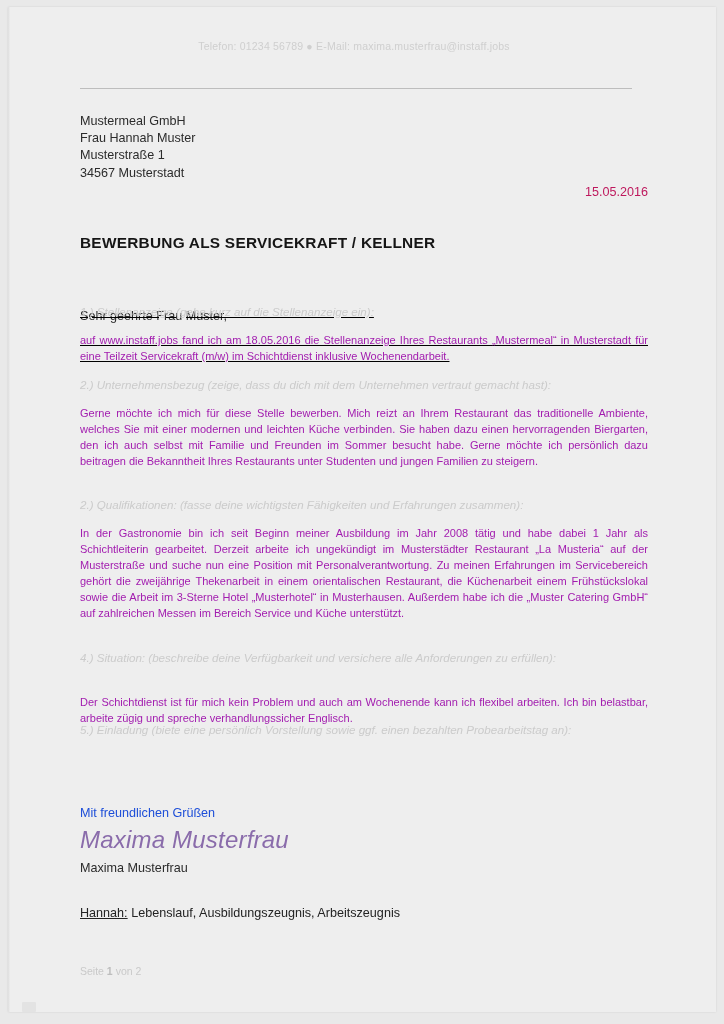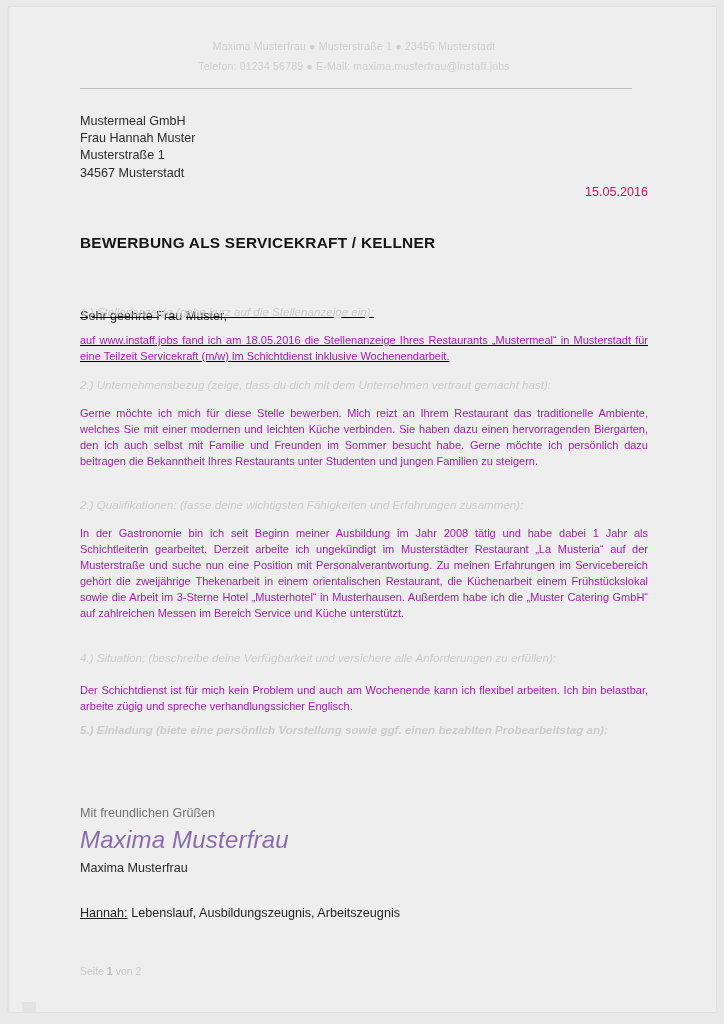--- a/index.html
+++ b/index.html
@@ -131,21 +131,21 @@
     color: #a21caf;
     text-align: justify;
     margin: 0;
   }
 
   .closing {
     position: absolute;
     top: 806px;
     left: 0;
     font-size: 12.6px;
-    color: #737373;
+    color: #1d4ed8;
   }
   .signature {
     position: absolute;
     top: 826px;
     left: 0;
     font-size: 24px;
     font-style: italic;
     color: #8a6cab;
     letter-spacing: 0.2px;
   }
@@ -179,21 +179,20 @@
 </style>
 </head>
 <body>
 
 <div class="page">
   <div class="sheet"></div>
   <div class="edge-left"></div>
   <div class="corner-mark"></div>
 
   <div class="letterhead">
-    <div>Maxima Musterfrau ● Musterstraße 1 ● 23456 Musterstadt</div>
     <div>Telefon: 01234 56789 ● E-Mail: maxima.musterfrau@instaff.jobs</div>
   </div>
 
   <div class="hrule"></div>
 
   <div class="content">
 
     <div class="recipient">
       <div>Mustermeal GmbH</div>
       <div>Frau Hannah Muster</div>
@@ -217,24 +216,24 @@
       <p class="para" style="margin-top:12px;">Gerne möchte ich mich für diese Stelle bewerben. Mich reizt an Ihrem Restaurant das traditionelle Ambiente, welches Sie mit einer modernen und leichten Küche verbinden. Sie haben dazu einen hervorragenden Biergarten, den ich auch selbst mit Familie und Freunden im Sommer besucht habe. Gerne möchte ich persönlich dazu beitragen die Bekanntheit Ihres Restaurants unter Studenten und jungen Familien zu steigern.</p>
     </div>
 
     <div class="block" style="top:497px;">
       <div class="hint">2.) Qualifikationen: (fasse deine wichtigsten Fähigkeiten und Erfahrungen zusammen):</div>
       <p class="para" style="margin-top:12px;">In der Gastronomie bin ich seit Beginn meiner Ausbildung im Jahr 2008 tätig und habe dabei 1 Jahr als Schichtleiterin gearbeitet. Derzeit arbeite ich ungekündigt im Musterstädter Restaurant „La Musteria“ auf der Musterstraße und suche nun eine Position mit Personalverantwortung. Zu meinen Erfahrungen im Servicebereich gehört die zweijährige Thekenarbeit in einem orientalischen Restaurant, die Küchenarbeit einem Frühstückslokal sowie die Arbeit im 3-Sterne Hotel „Musterhotel“ in Musterhausen. Außerdem habe ich die „Muster Catering GmbH“ auf zahlreichen Messen im Bereich Service und Küche unterstützt.</p>
     </div>
 
     <div class="block" style="top:650px;">
       <div class="hint">4.) Situation: (beschreibe deine Verfügbarkeit und versichere alle Anforderungen zu erfüllen):</div>
-      <p class="para" style="margin-top:16px;">Der Schichtdienst ist für mich kein Problem und auch am Wochenende kann ich flexibel arbeiten. Ich bin belastbar, arbeite zügig und spreche verhandlungssicher Englisch.</p>
-    </div>
-
-    <div class="block" style="top:722px;font-weight:bold;">
+      <p class="para" style="margin-top:28px;">Der Schichtdienst ist für mich kein Problem und auch am Wochenende kann ich flexibel arbeiten. Ich bin belastbar, arbeite zügig und spreche verhandlungssicher Englisch.</p>
+    </div>
+
+    <div class="block" style="top:722px;">
       <div class="hint">5.) Einladung (biete eine persönlich Vorstellung sowie ggf. einen bezahlten Probearbeitstag an):</div>
     </div>
 
     <div class="closing">Mit freundlichen Grüßen</div>
     <div class="signature">Maxima Musterfrau</div>
     <div class="signer">Maxima Musterfrau</div>
 
     <div class="attachments">
       <span class="label">Hannah:</span>
       <span>Lebenslauf, Ausbildungszeugnis, Arbeitszeugnis</span>

